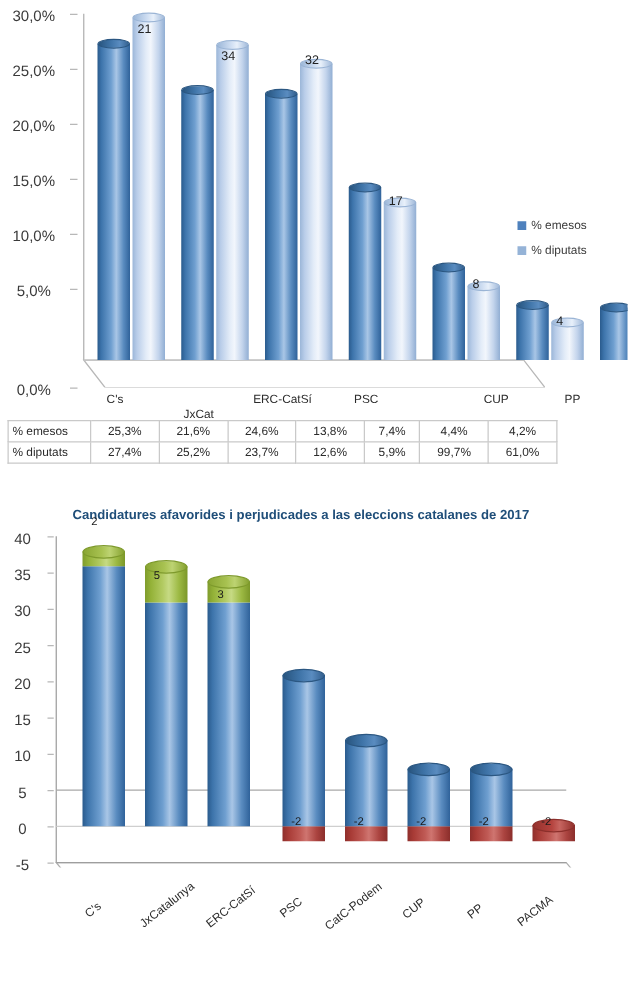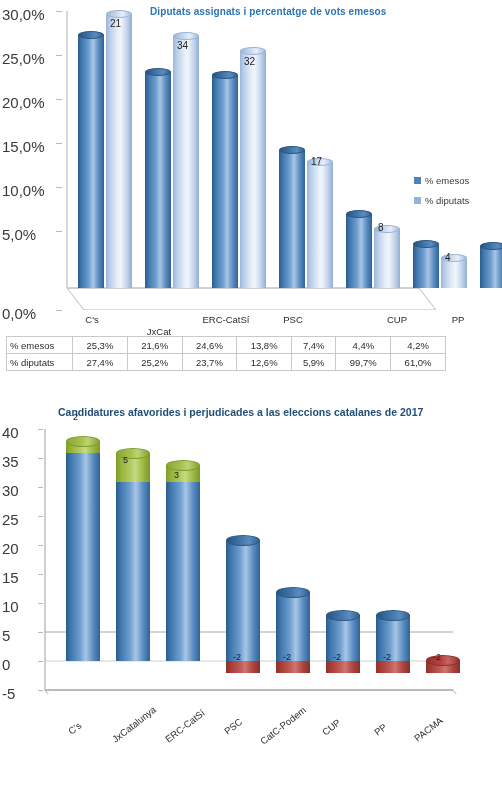--- a/index.html
+++ b/index.html
@@ -5,22 +5,22 @@
   html,body{margin:0;padding:0;}
   body{
     width:502px;height:795px;background:#ffffff;
     font-family:"Liberation Sans", sans-serif;
     position:relative;overflow:hidden;
   }
 
   
   .chart{position:absolute;left:0;top:0;width:502px;}
   .axis-label{
-    position:absolute;font-size:15px;color:#3a3a3a;
-    text-align:left;white-space:nowrap;
+    position:absolute;font-size:12px;color:#3a3a3a;
+    text-align:center;white-space:nowrap;
   }
   .tick{position:absolute;height:1px;background:#b8b8b8;}
   .title{
     position:absolute;font-weight:bold;white-space:nowrap;
   }
 
   
   #chart1{height:410px;}
   #c1-title{
     left:150px;top:6px;font-size:10px;color:#2e75b6;letter-spacing:.1px;
@@ -108,21 +108,20 @@
     position:absolute;font-size:9.5px;color:#2b2b2b;white-space:nowrap;
     transform:rotate(-38deg);transform-origin:left top;
   }
   .floor-svg{position:absolute;left:0;top:0;pointer-events:none;}
 </style>
 </head>
 <body>
 
 <div class="chart" id="chart1">
 
-  <div class="title" id="c1-title">Diputats assignats i percentatge de vots emesos</div>
 
   <div class="axis-label" style="left:2px;top:6px;width:50px;">30,0%</div>
   <div class="axis-label" style="left:2px;top:50px;width:50px;">25,0%</div>
   <div class="axis-label" style="left:2px;top:94px;width:50px;">20,0%</div>
   <div class="axis-label" style="left:2px;top:138px;width:50px;">15,0%</div>
   <div class="axis-label" style="left:2px;top:182px;width:50px;">10,0%</div>
   <div class="axis-label" style="left:2px;top:226px;width:50px;">5,0%</div>
   <div class="axis-label" style="left:2px;top:305px;width:50px;">0,0%</div>
 
   <div class="tick" style="left:56px;top:11px;width:6px;"></div>
@@ -162,21 +161,21 @@
     <div class="bar-label" style="left:111px;top:30px;">34</div>
 
     <div class="cyl blue" style="left:146px;width:26px;height:213px;">
         <div class="body"></div>
         <div class="cap"></div>
       </div>
     <div class="cyl lblue" style="left:174px;width:26px;height:237px;">
         <div class="body"></div>
         <div class="cap"></div>
       </div>
-    <div class="bar-label" style="left:178px;top:46px;">32</div>
+    <div class="bar-label" style="left:178px;top:33px;">32</div>
 
     <div class="cyl blue" style="left:213px;width:26px;height:138px;">
         <div class="body"></div>
         <div class="cap"></div>
       </div>
     <div class="cyl lblue" style="left:241px;width:26px;height:126px;">
         <div class="body"></div>
         <div class="cap"></div>
       </div>
     <div class="bar-label" style="left:245px;top:146px;">17</div>

